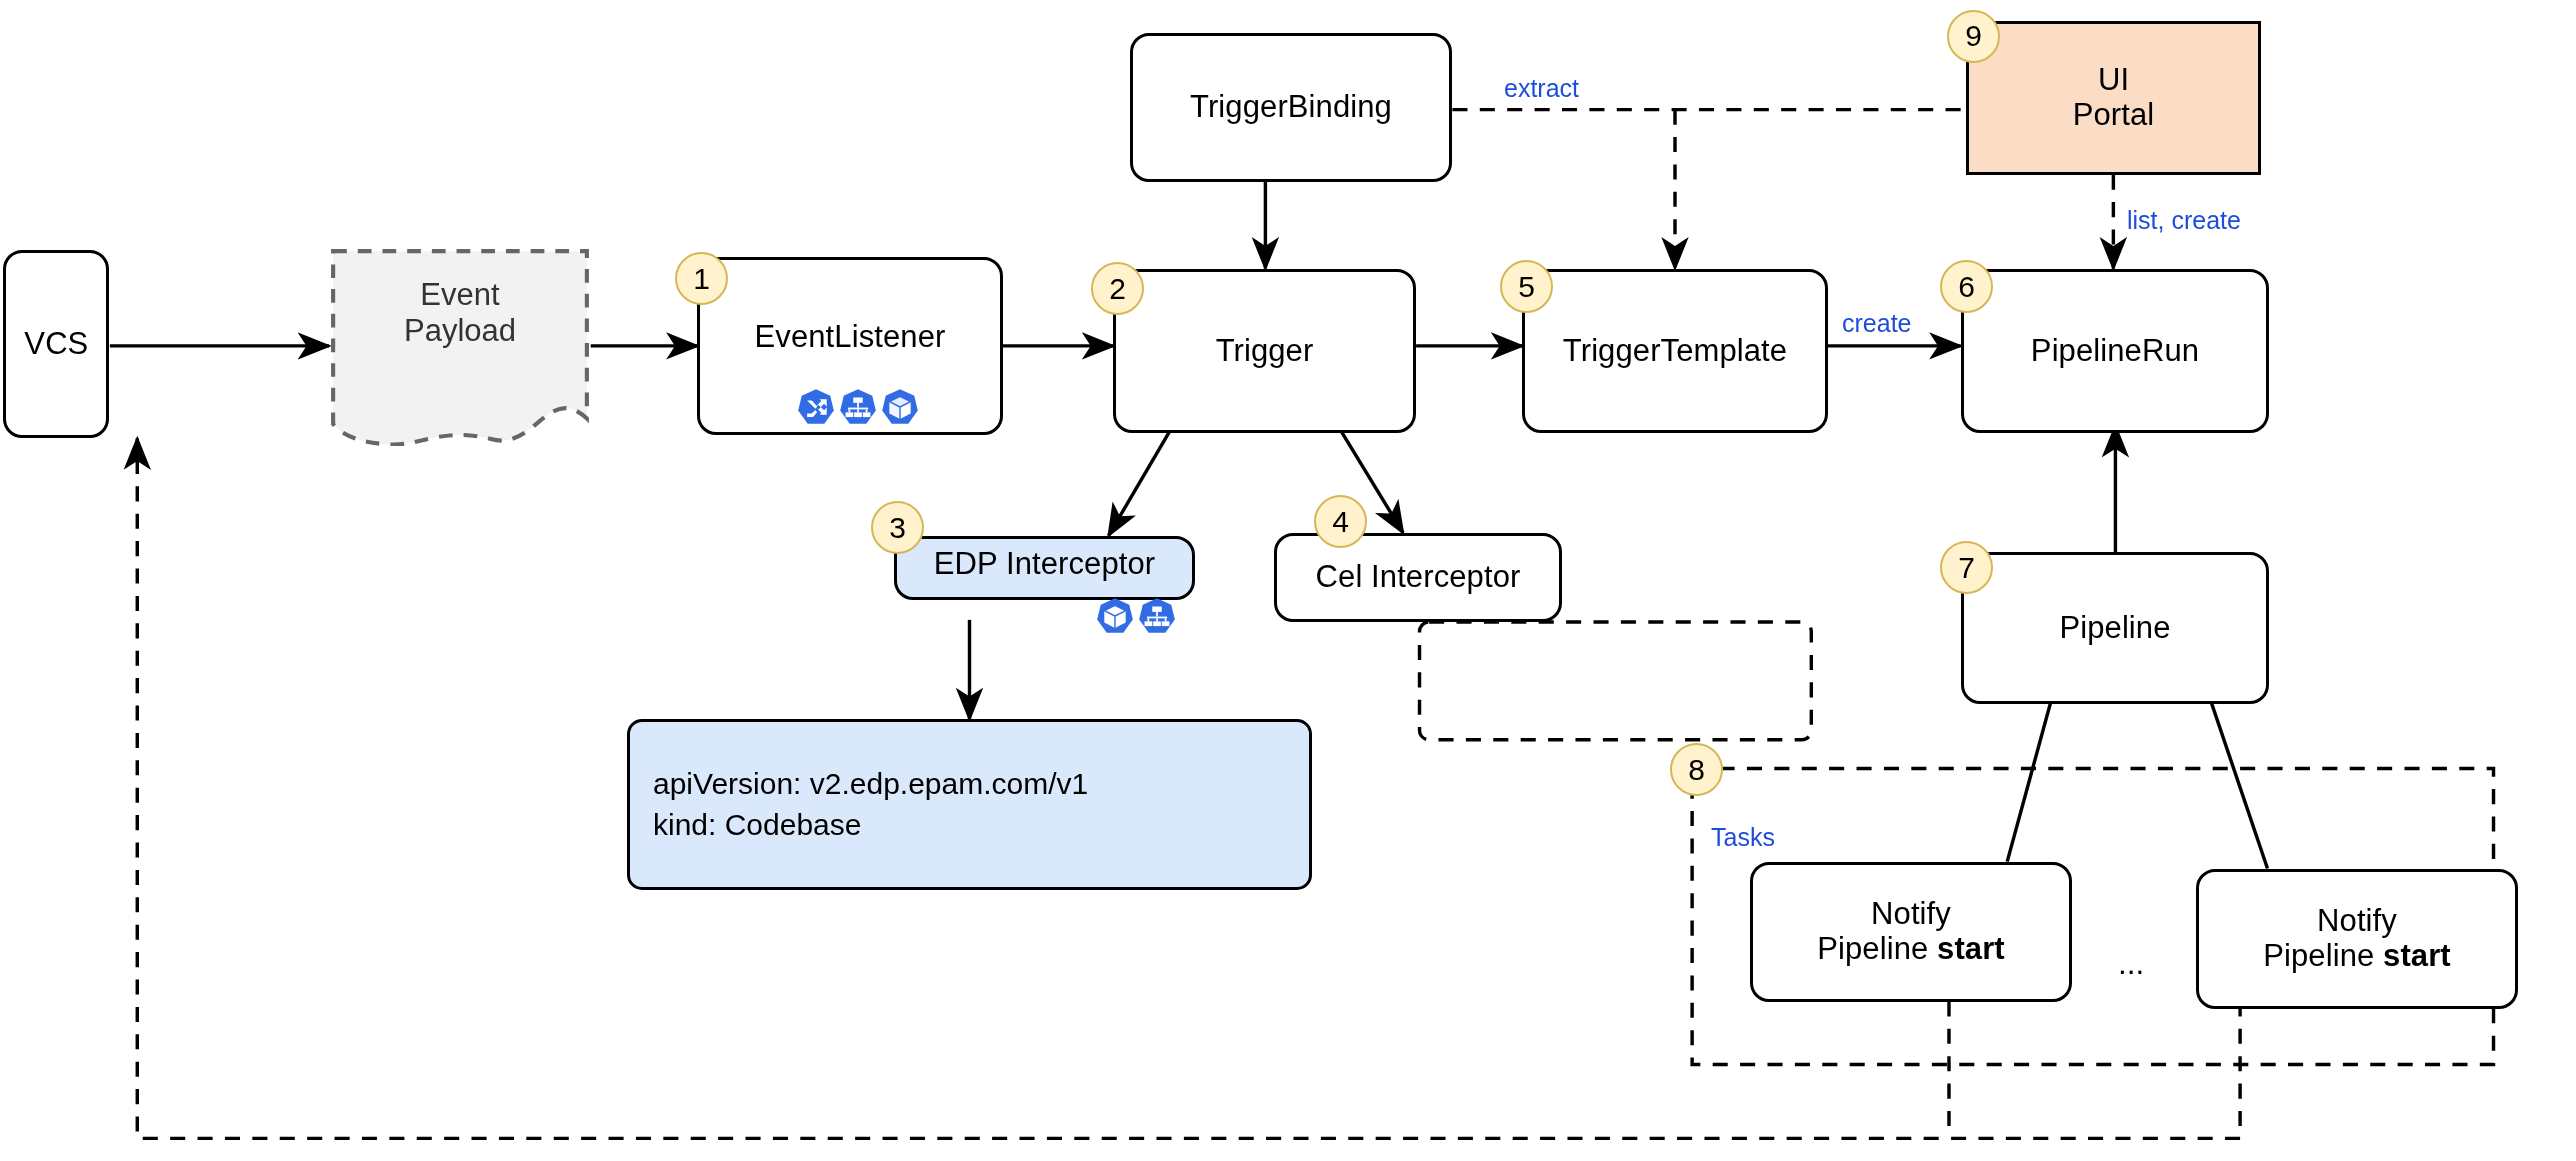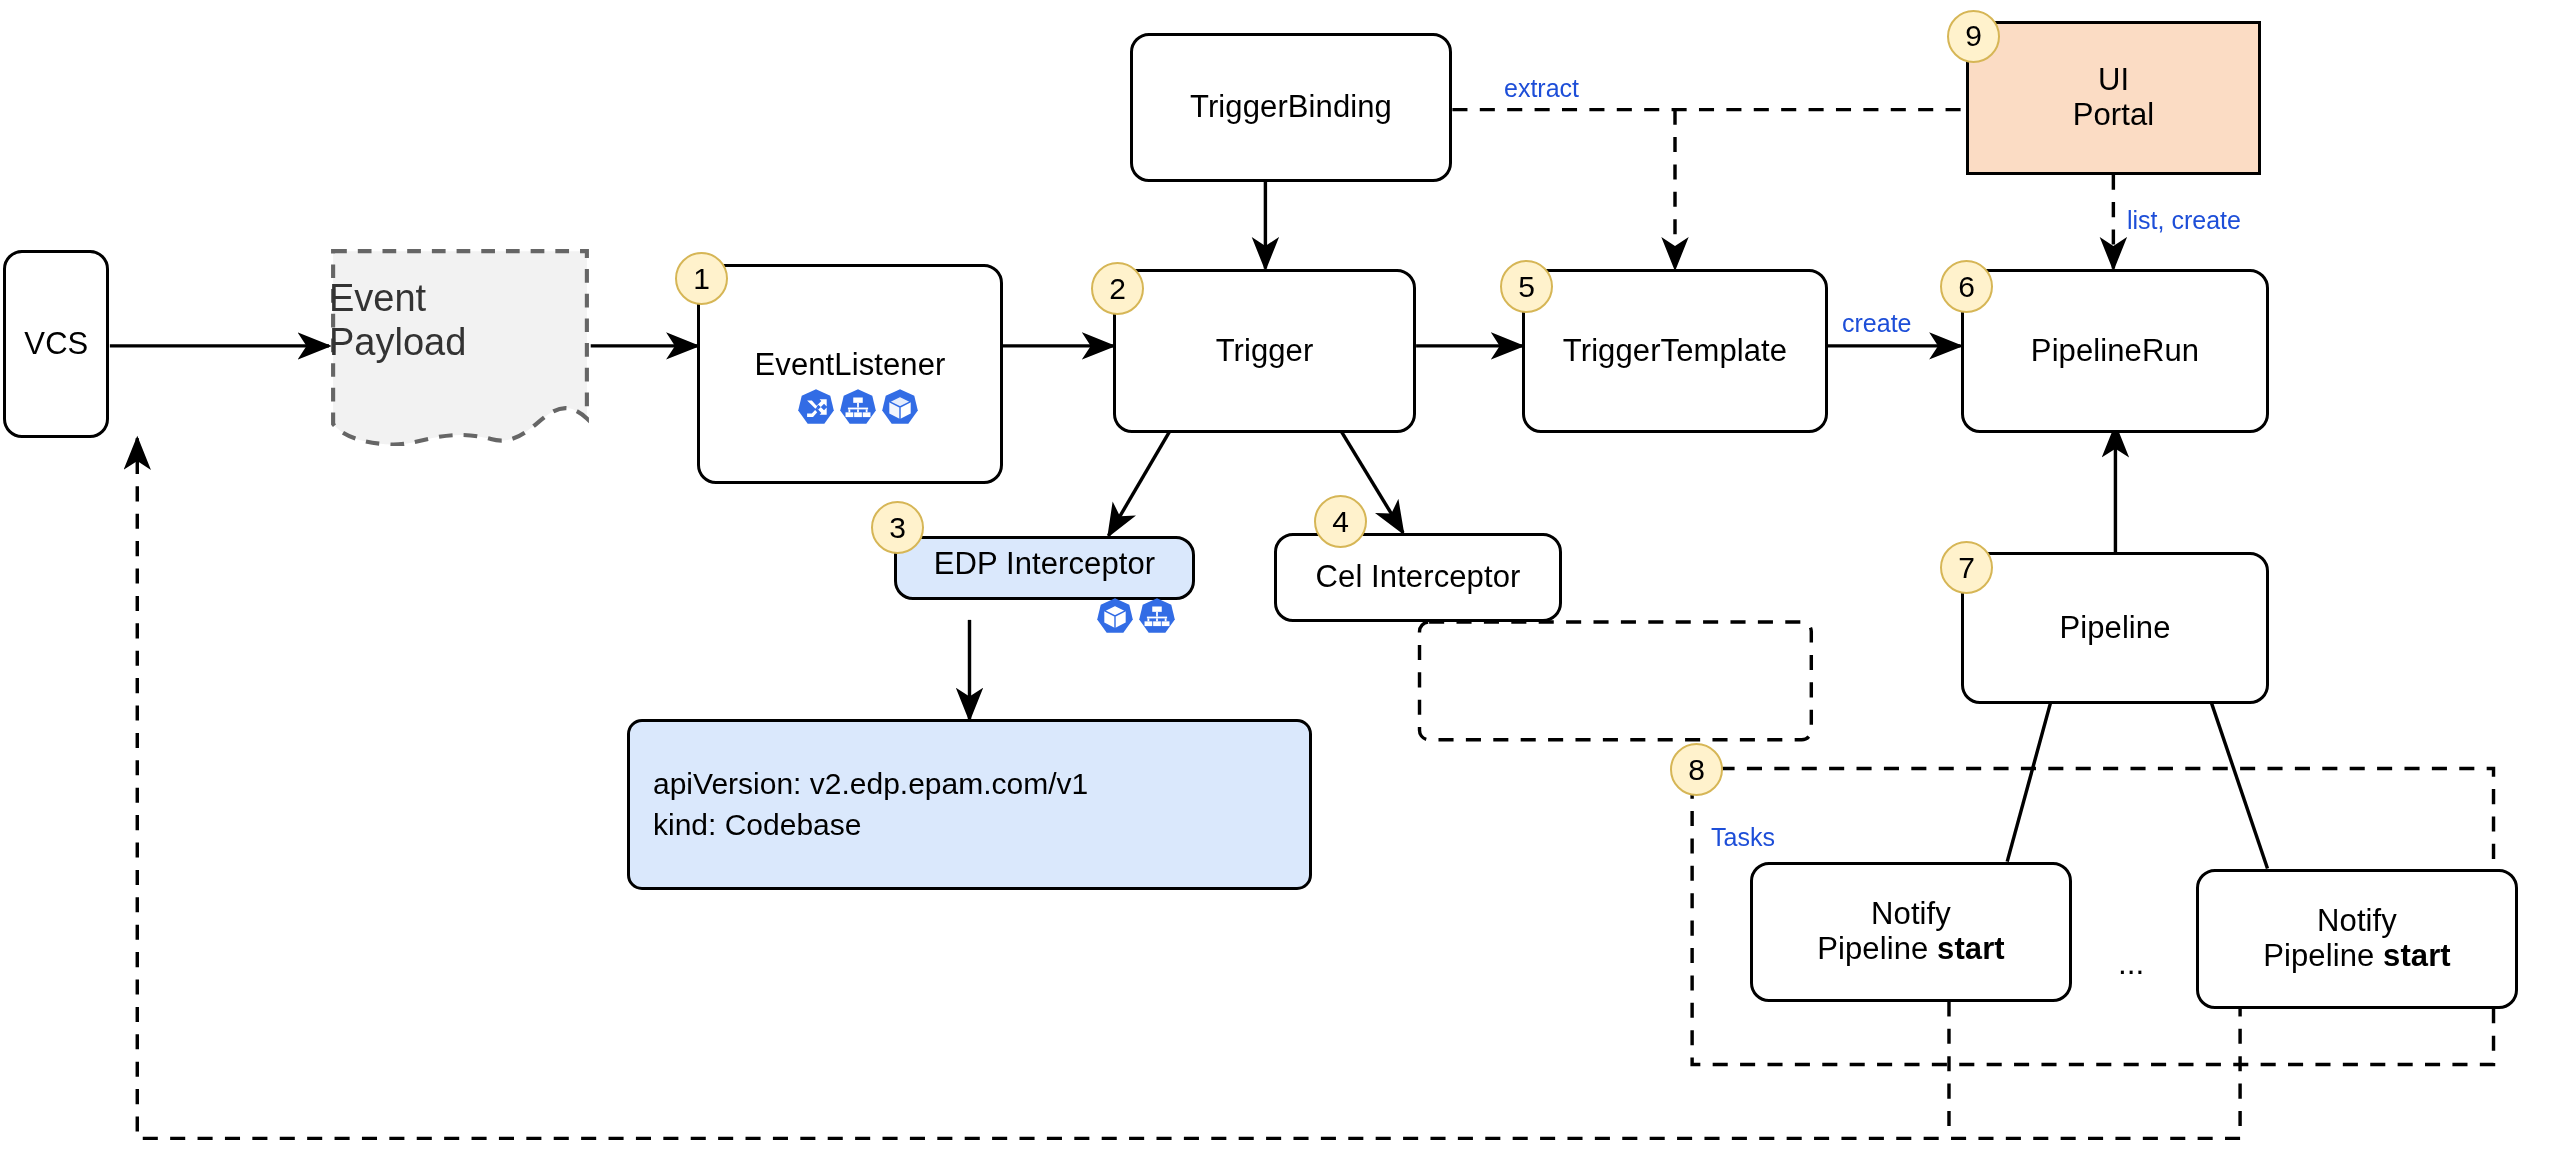--- a/index.html
+++ b/index.html
@@ -15,22 +15,22 @@
   .node .lbl{font-size:31px;line-height:1.12;letter-spacing:0.1px;white-space:nowrap;}
   .node.blue{background:#DAE8FC;}
   .node.peach{background:#FBDCC4;}
 
   .badge{position:absolute;width:49px;height:49px;border-radius:50%;
          background:#FFF2CC;border:2.7px solid #D6B656;color:#000;
          display:flex;align-items:center;justify-content:center;
          font-size:30px;line-height:1;z-index:40;}
 
   .payload{position:absolute;z-index:5;}
-  .payload .ptxt{position:absolute;left:0;right:0;top:30px;text-align:left;
-      font-size:38px;line-height:1.15;color:#333;}
+  .payload .ptxt{position:absolute;left:0;right:0;top:30px;text-align:center;
+      font-size:31px;line-height:1.15;color:#333;}
 
   .edgelabel{position:absolute;font-size:25px;color:#1d4ed8;white-space:nowrap;z-index:30;background:transparent;}
   .edgelabel.two{white-space:normal;text-align:center;line-height:1.18;}
 
   .codebox{position:absolute;box-sizing:border-box;border:3.4px solid #000;border-radius:15px;
       background:#DAE8FC;display:flex;flex-direction:column;justify-content:center;
       padding-left:23px;}
   .codebox .cline{font-size:30px;line-height:1.35;color:#000;text-align:left;white-space:nowrap;}
 
   .ellipsis{position:absolute;font-size:31.5px;color:#000;z-index:30;}
@@ -102,21 +102,21 @@
   <div class="payload" style="left:329px;top:247px;width:262px;height:199px;">
     <svg width="262" height="199" viewBox="0 0 382 290">
       <path d="M6,6 L376,6 L376,250 C320,198 300,298 236,280 C170,262 130,290 90,288 C50,286 20,276 6,258 Z" fill="#F2F2F2" stroke="#666666" stroke-width="6" stroke-dasharray="20 16"></path>
     </svg>
     <div class="ptxt">
       <div>Event</div>
       <div>Payload</div>
     </div>
   </div>
 
-  <div class="node rounded" style="left:697px;top:264px;width:306px;height:220px;">
+  <div class="node rounded" style="left:697px;top:257px;width:306px;height:178px;">
     <span class="lbl" style="margin-top:-18px;">EventListener</span>
   </div>
   <div class="iconrow" style="left:797px;top:388px;">
     <svg class="k8s" style="position:relative;" viewBox="0 0 64 64">
       <polygon points="32,2 56,13 62,38 46,60 18,60 2,38 8,13" fill="#326CE5"></polygon>
       <path d="M17,21 L25,21 L34,31 L31,35 Z M38,19 L50,19 L50,31 L45.5,26.5 L36,36 L31.5,31.5 L41,22 Z
                M17,43 L25,43 L30.5,37 L34,41 L27,49 L17,49 Z
                M38,45 L50,45 L50,33 L45.5,37.5 L36,28 L32,32.5 L41,42 Z" fill="#fff"></path>
     </svg>
     <svg class="k8s" style="position:relative;" viewBox="0 0 64 64">

